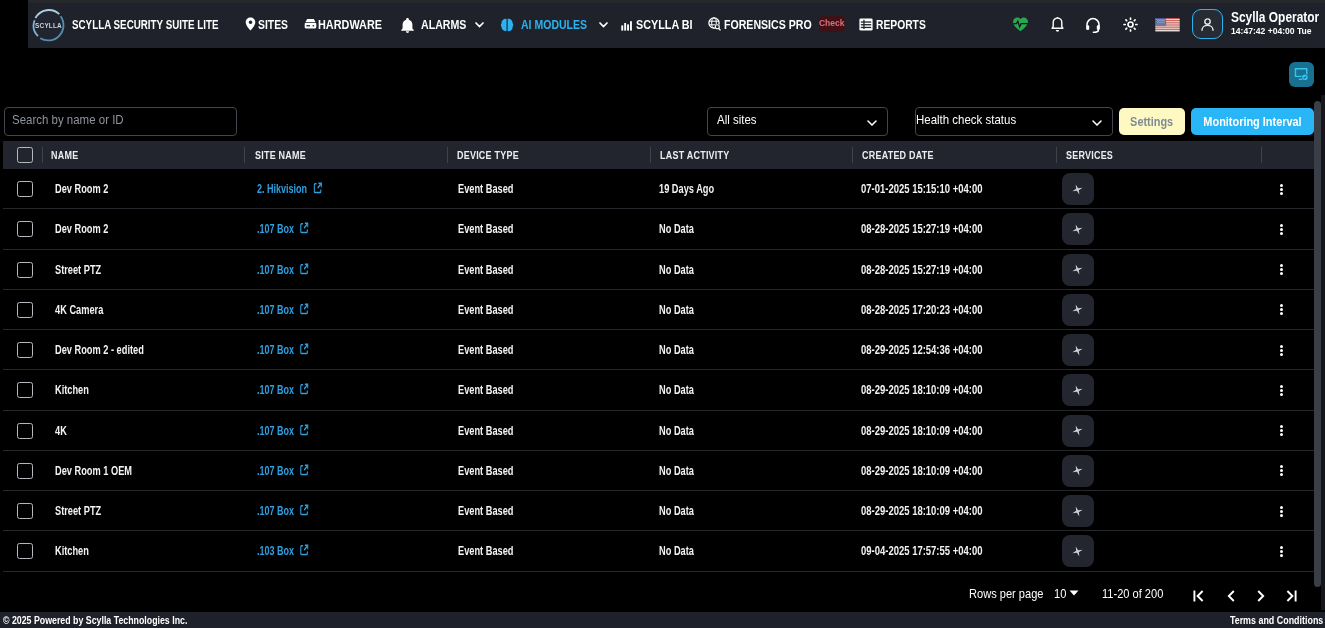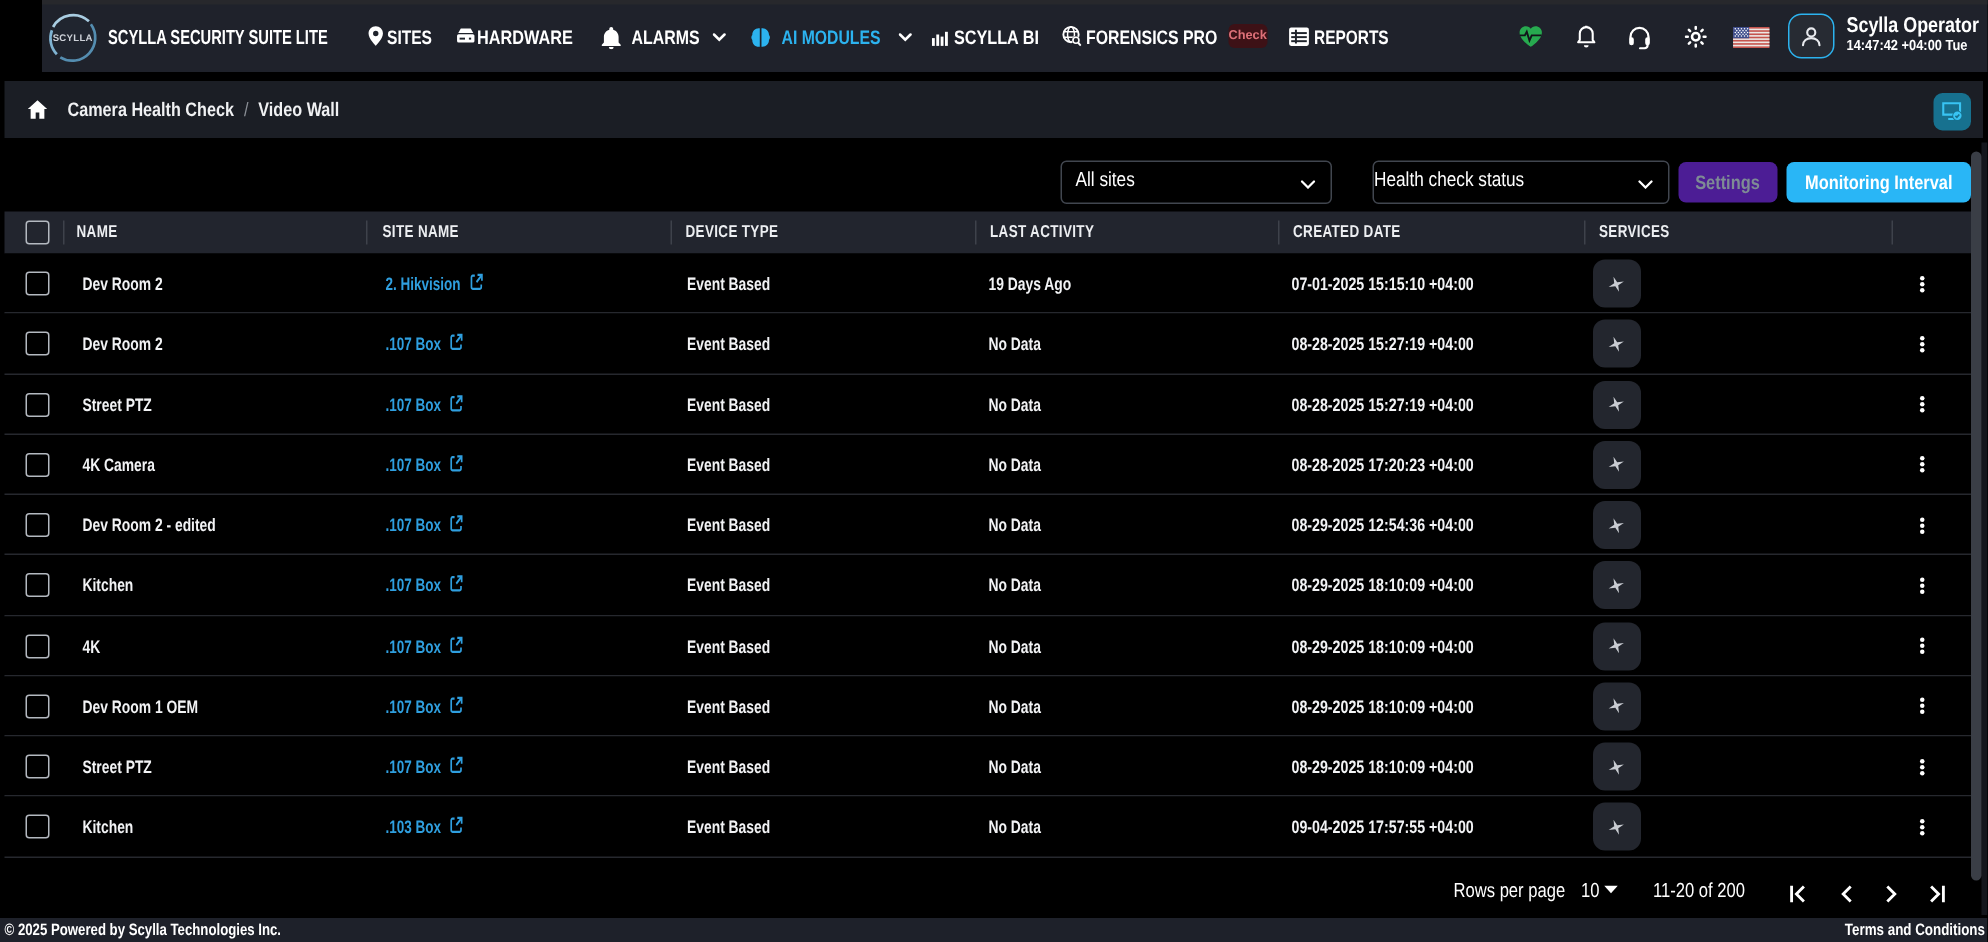--- a/index.html
+++ b/index.html
@@ -37,21 +37,21 @@
   border-radius:4px; background:#000; color:#fff; font-size:13.5px;
   line-height:24px; padding:0 12px; white-space:nowrap; }
 .inputbox span { display:inline-block; transform:scaleX(0.85); transform-origin:0 50%; }
 #search { left:4px; width:233px; color:#8f949c; padding-left:6.5px; }
 #sel1 { left:707px; width:181px; padding-left:9px; }
 #sel2 { left:915px; width:198px; padding-left:0; }
 .selchev { position:absolute; right:10px; top:12px; }
 .btn { position:absolute; top:108px; height:27px; border-radius:5px; font-weight:bold;
   font-size:13px; display:flex; align-items:center; justify-content:center; }
 .btn span { display:inline-block; transform:scaleX(0.84); transform-origin:50% 50%; white-space:nowrap; }
-#btn-settings { left:1119px; width:66px; background:#4c1d95; color:#7e8b95; }
+#btn-settings { left:1119px; width:66px; background:#fef9c3; color:#7e8b95; }
 #btn-monitor { left:1191px; width:123px; background:#29b6f6; color:#fff; }
 
 
 #thead { position:absolute; left:3px; top:141px; width:1311px; height:28px; background:#22252e; }
 #thead .h { position:absolute; top:0; height:28px; line-height:28px; color:#eceef1;
   font-weight:bold; font-size:11.5px; letter-spacing:0.3px; white-space:nowrap;
   transform:scaleX(0.78); transform-origin:0 50%; }
 #thead .vsep { position:absolute; top:6px; width:1px; height:16px; background:#3e424b; }
 .cb { position:absolute; width:16px; height:16px; border:1.5px solid #b4b9c0; border-radius:2.5px; }
 #rows { position:absolute; left:3px; top:169px; width:1311px; }
@@ -229,36 +229,31 @@
         <path d="M3 14.2 c0-3 2.5-4.8 5.5-4.8 s5.5 1.8 5.5 4.8" fill="none" stroke="#e8eaee" stroke-width="1.4" stroke-linecap="round"></path>
       </svg>
     </div>
     <div id="uname">Scylla Operator</div>
     <div id="utime">14:47:42 +04:00 Tue</div>
     <svg class="nico" style="left:1304px; top:22px;" width="9" height="6" viewBox="0 0 9 6">
         <path d="M1 1 L4.5 4.5 L8 1" stroke="#fff" stroke-width="1.6" fill="none" stroke-linecap="round"></path>
       </svg>
   </div>
 
-  <div id="crumb">
-    <svg style="position:absolute; left:15px; top:12px;" width="14" height="14" viewBox="0 0 15 14">
-      <path d="M7.5 0.4 L0.6 6.6 h2 v7 h3.6 V9.2 h2.6 v4.4 h3.6 v-7 h2 Z" fill="#fff"></path>
-    </svg>
-    <div id="crumbtxt">Camera Health Check<span class="sep">/</span><span>Video Wall</span></div>
-  </div>
   <div id="tealbtn">
     <svg width="15" height="15" viewBox="0 0 15 15">
       <path d="M1.5 1.8 h11.2 v7.6 H1.5 Z" fill="none" stroke="#38c4f3" stroke-width="1.4"></path>
       <path d="M4.8 12.3 h4.6" stroke="#38c4f3" stroke-width="1.4"></path>
       <circle cx="10.9" cy="10.2" r="3.4" fill="#17718f"></circle>
       <circle cx="10.9" cy="10.2" r="2.8" fill="#38c4f3"></circle>
       <path d="M9.6 10.2 l1 1 1.6-1.9" stroke="#17718f" stroke-width="1.1" fill="none"></path>
     </svg>
   </div>
 
+  <div class="inputbox" id="search"><span>Search by name or ID</span></div>
   <div class="inputbox" id="sel1"><span>All sites</span>
     <svg class="selchev" width="10" height="6" viewBox="0 0 10 6">
         <path d="M1 1 L5 5 L9 1" stroke="#fff" stroke-width="1.5" fill="none" stroke-linecap="round"></path>
       </svg>
   </div>
   <div class="inputbox" id="sel2"><span>Health check status</span>
     <svg class="selchev" width="10" height="6" viewBox="0 0 10 6">
         <path d="M1 1 L5 5 L9 1" stroke="#fff" stroke-width="1.5" fill="none" stroke-linecap="round"></path>
       </svg>
   </div>

